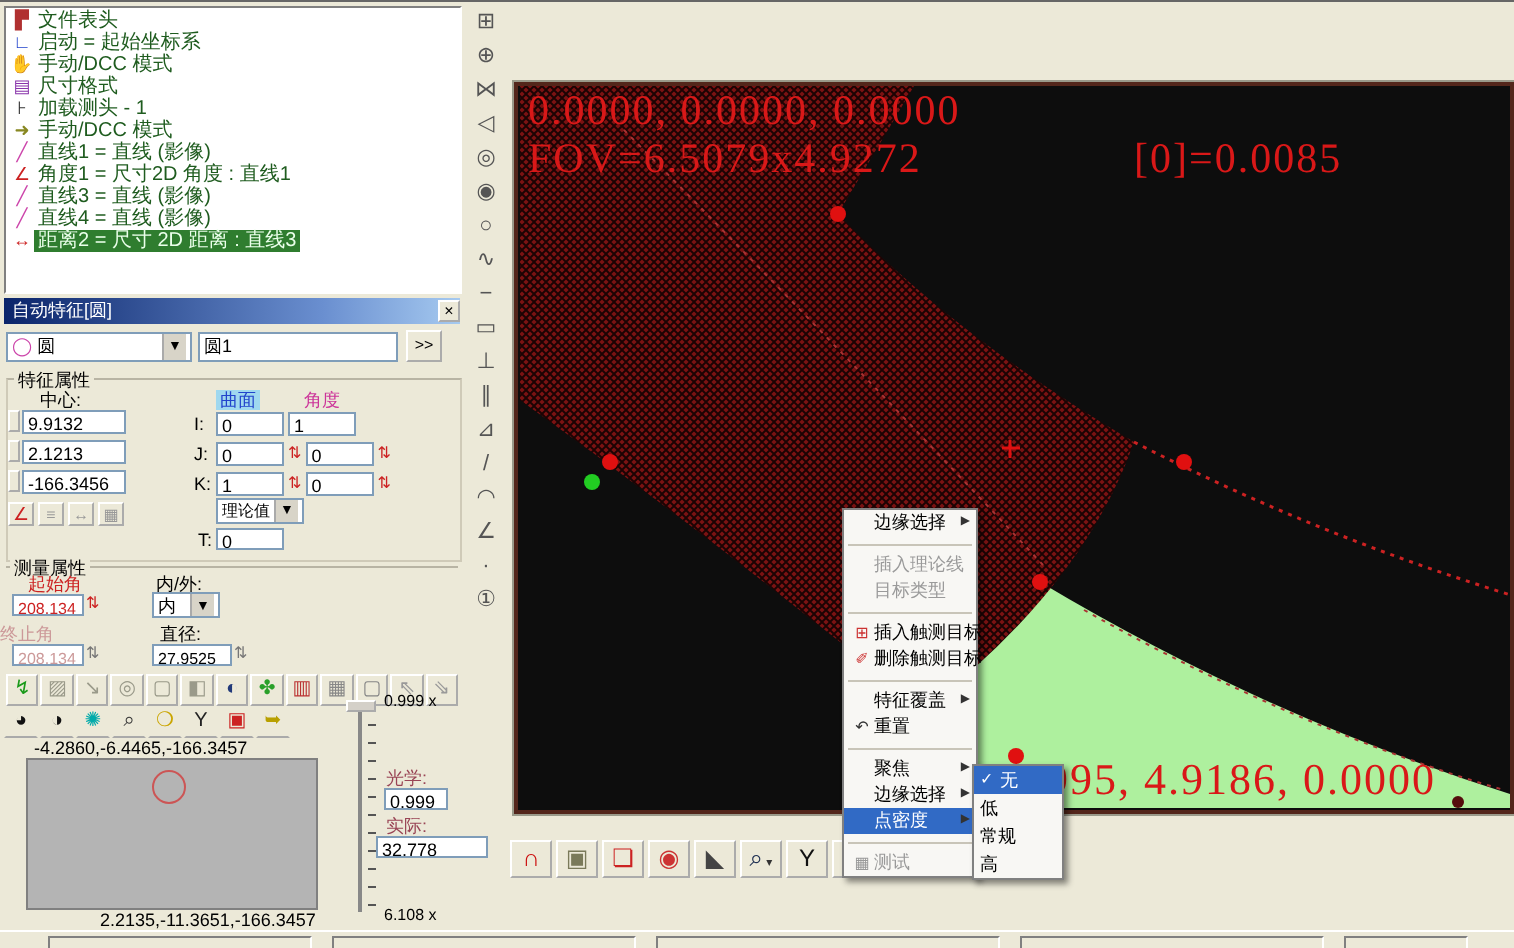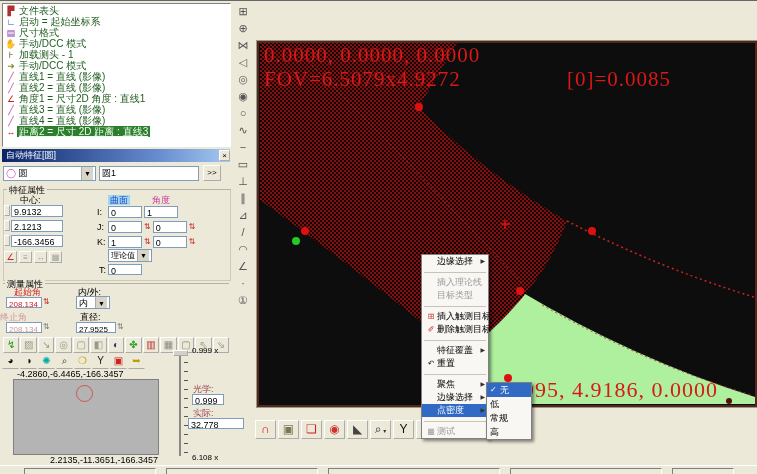--- a/index.html
+++ b/index.html
@@ -5,21 +5,21 @@
   html,body{margin:0;padding:0;}
   .screen{position:relative;width:757px;height:474px;background:#ece9d8;overflow:hidden;
           font-family:"Liberation Sans",sans-serif;color:#000;border-top:1px solid #666;box-sizing:border-box;padding-left:36px;}
   .abs{position:absolute;}
   
   .tree{left:2px;top:2px;width:229px;height:144px;background:#fff;border:1px solid #808080;
         border-right-color:#fff;border-bottom-color:#fff;overflow:hidden;padding:1px 0 0 2px;box-sizing:border-box;}
   .tree-row{height:11px;line-height:11px;font-size:10px;white-space:nowrap;color:#1f5c1f;}
   .tree-row .ticon{display:inline-block;width:12px;font-size:9px;text-align:center;}
   .tree-row .tlabel{padding:0 2px;}
-  .tree-row.selected .tlabel{background:#2f7d2f;color:#eaffea;text-decoration:underline;}
+  .tree-row.selected .tlabel{background:#2f7d2f;color:#eaffea;}
   
   .fp-title{left:2px;top:148px;width:228px;height:13px;background:linear-gradient(90deg,#0a246a,#6a8fd0 70%,#a6caf0);
             color:#fff;font-size:9px;line-height:13px;padding-left:4px;box-sizing:border-box;}
   .fp-close{left:219px;top:149px;width:11px;height:11px;background:#ece9d8;border:1px outset #fff;
             font-size:8px;line-height:9px;text-align:center;box-sizing:border-box;}
   .combo,.field{background:#fff;border:1px solid #7f9db9;box-sizing:border-box;font-size:9px;line-height:13px;
             padding:0 2px;white-space:nowrap;overflow:hidden;}
   .combo .dd{float:right;width:11px;text-align:center;background:#d8d4c8;border-left:1px solid #aaa;font-size:7px;}
   .grp{border:1px solid #cfcab8;border-top:1px solid #b8b4a4;}
   .lbl{font-size:9px;line-height:10px;white-space:nowrap;}
@@ -77,43 +77,40 @@
 
       <div class="tree-row">
         <span class="ticon" style="color: rgb(176, 48, 48);">▛</span><span class="tlabel">文件表头</span>
       </div>
 
       <div class="tree-row">
         <span class="ticon" style="color: rgb(34, 68, 204);">∟</span><span class="tlabel">启动 = 起始坐标系</span>
       </div>
 
       <div class="tree-row">
+        <span class="ticon" style="color: rgb(138, 90, 42);">✋</span><span class="tlabel">手动/DCC 模式</span>
+      </div>
+
+      <div class="tree-row">
         <span class="ticon" style="color: rgb(136, 51, 170);">▤</span><span class="tlabel">尺寸格式</span>
       </div>
 
       <div class="tree-row">
-        <span class="ticon" style="color: rgb(138, 90, 42);">✋</span><span class="tlabel">手动/DCC 模式</span>
-      </div>
-
-      <div class="tree-row">
         <span class="ticon" style="color: rgb(51, 51, 51);">⊦</span><span class="tlabel">加载测头 - 1</span>
       </div>
 
 
       <div class="tree-row">
         <span class="ticon" style="color: rgb(136, 136, 34);">➜</span><span class="tlabel">手动/DCC 模式</span>
       </div>
 
       <div class="tree-row">
         <span class="ticon" style="color: rgb(204, 68, 170);">╱</span><span class="tlabel">直线1 = 直线 (影像)</span>
       </div>
 
-      <div class="tree-row">
-        <span class="ticon" style="color: rgb(204, 68, 170);">╱</span><span class="tlabel">直线2 = 直线 (影像)</span>
-      </div>
 
       <div class="tree-row">
         <span class="ticon" style="color: rgb(204, 34, 34);">∠</span><span class="tlabel">角度1 = 尺寸2D 角度 : 直线1</span>
       </div>
 
       <div class="tree-row">
         <span class="ticon" style="color: rgb(204, 68, 170);">╱</span><span class="tlabel">直线3 = 直线 (影像)</span>
       </div>
 
       <div class="tree-row">

